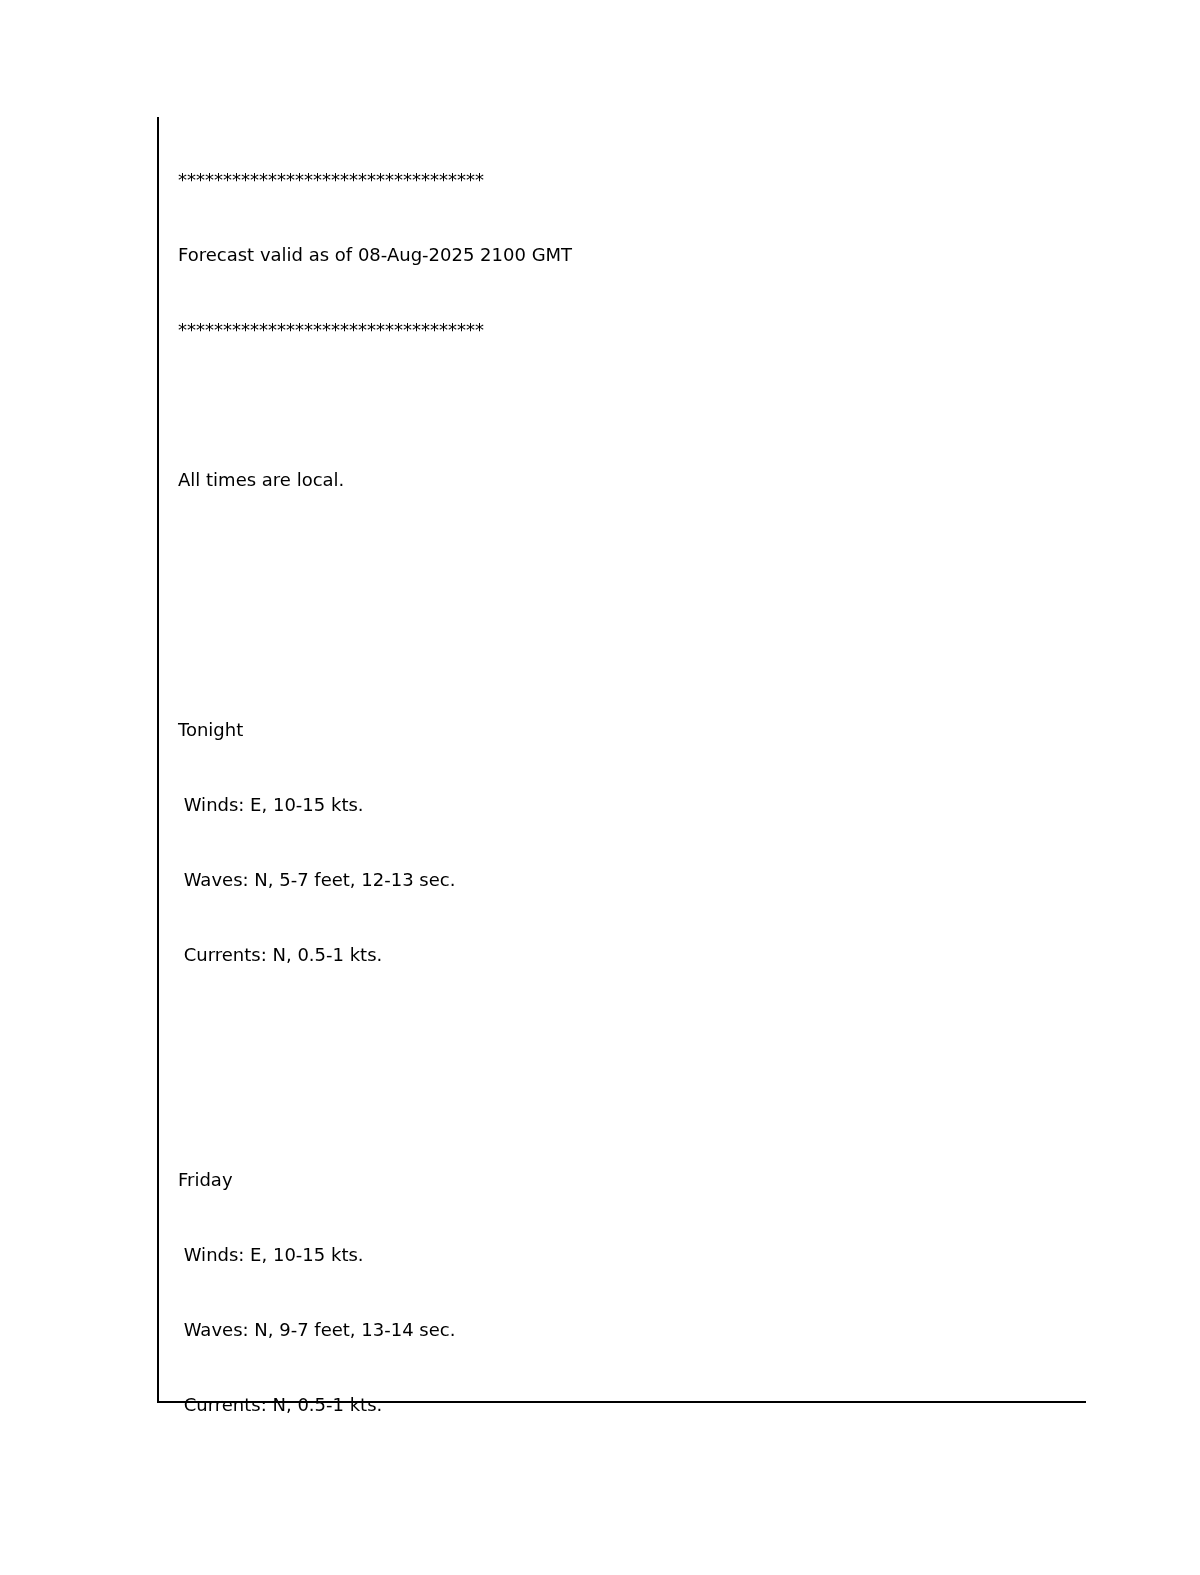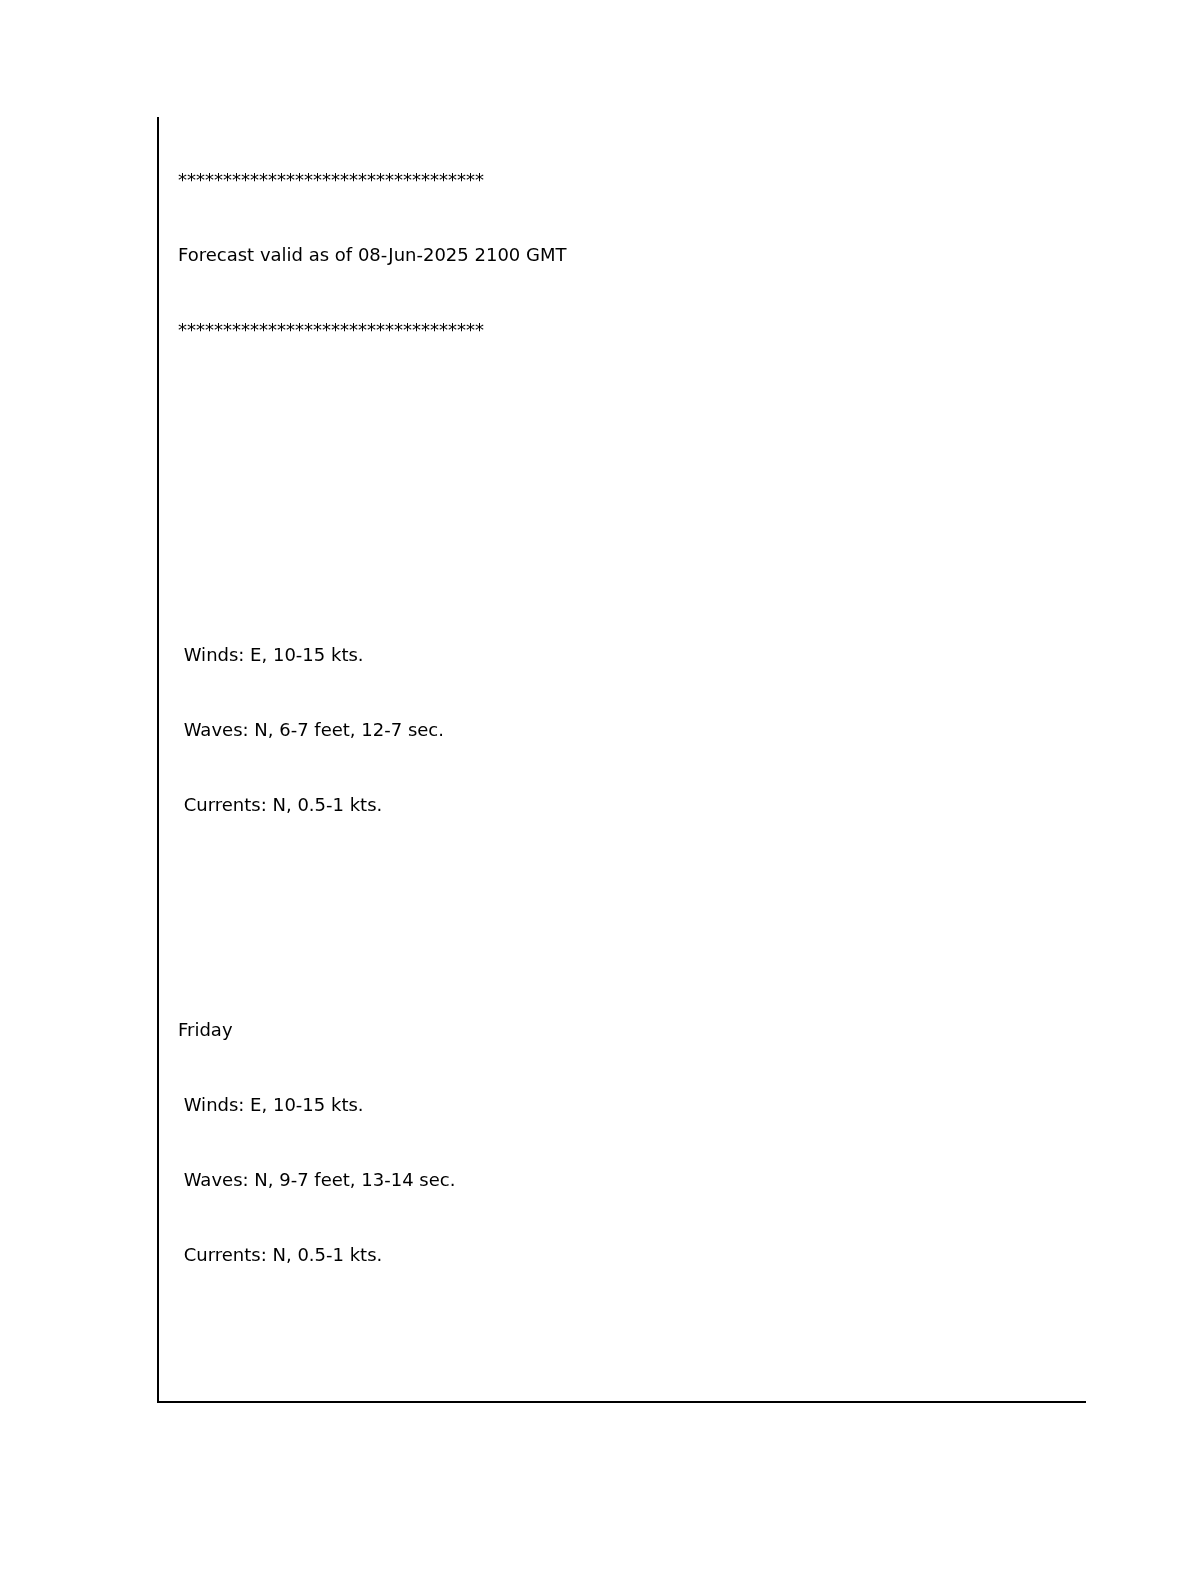--- a/index.html
+++ b/index.html
@@ -55,28 +55,30 @@
 </style>
 </head>
 <body>
 
 <div class="page">
 
   <div class="frame-border"></div>
 
   <div class="text-col">
     <div class="line">**********************************</div>
-    <div class="line">Forecast valid as of 08-Jun-2025 2100 GMT</div>
+    <div class="line">Forecast valid as of 08-Aug-2025 2100 GMT</div>
     <div class="line">**********************************</div>
     <div class="line blank"></div>
+    <div class="line">All times are local.</div>
     <div class="line blank"></div>
     <div id="periods">
   <div class="period">
+    <div class="line">Tonight</div>
     <div class="line"> Winds: E, 10-15 kts.</div>
-    <div class="line"> Waves: N, 6-7 feet, 12-7 sec.</div>
+    <div class="line"> Waves: N, 5-7 feet, 12-13 sec.</div>
     <div class="line"> Currents: N, 0.5-1 kts.</div>
   </div>
 
   <div class="period">
     <div class="line">Friday</div>
     <div class="line"> Winds: E, 10-15 kts.</div>
     <div class="line"> Waves: N, 9-7 feet, 13-14 sec.</div>
     <div class="line"> Currents: N, 0.5-1 kts.</div>
   </div>
 

